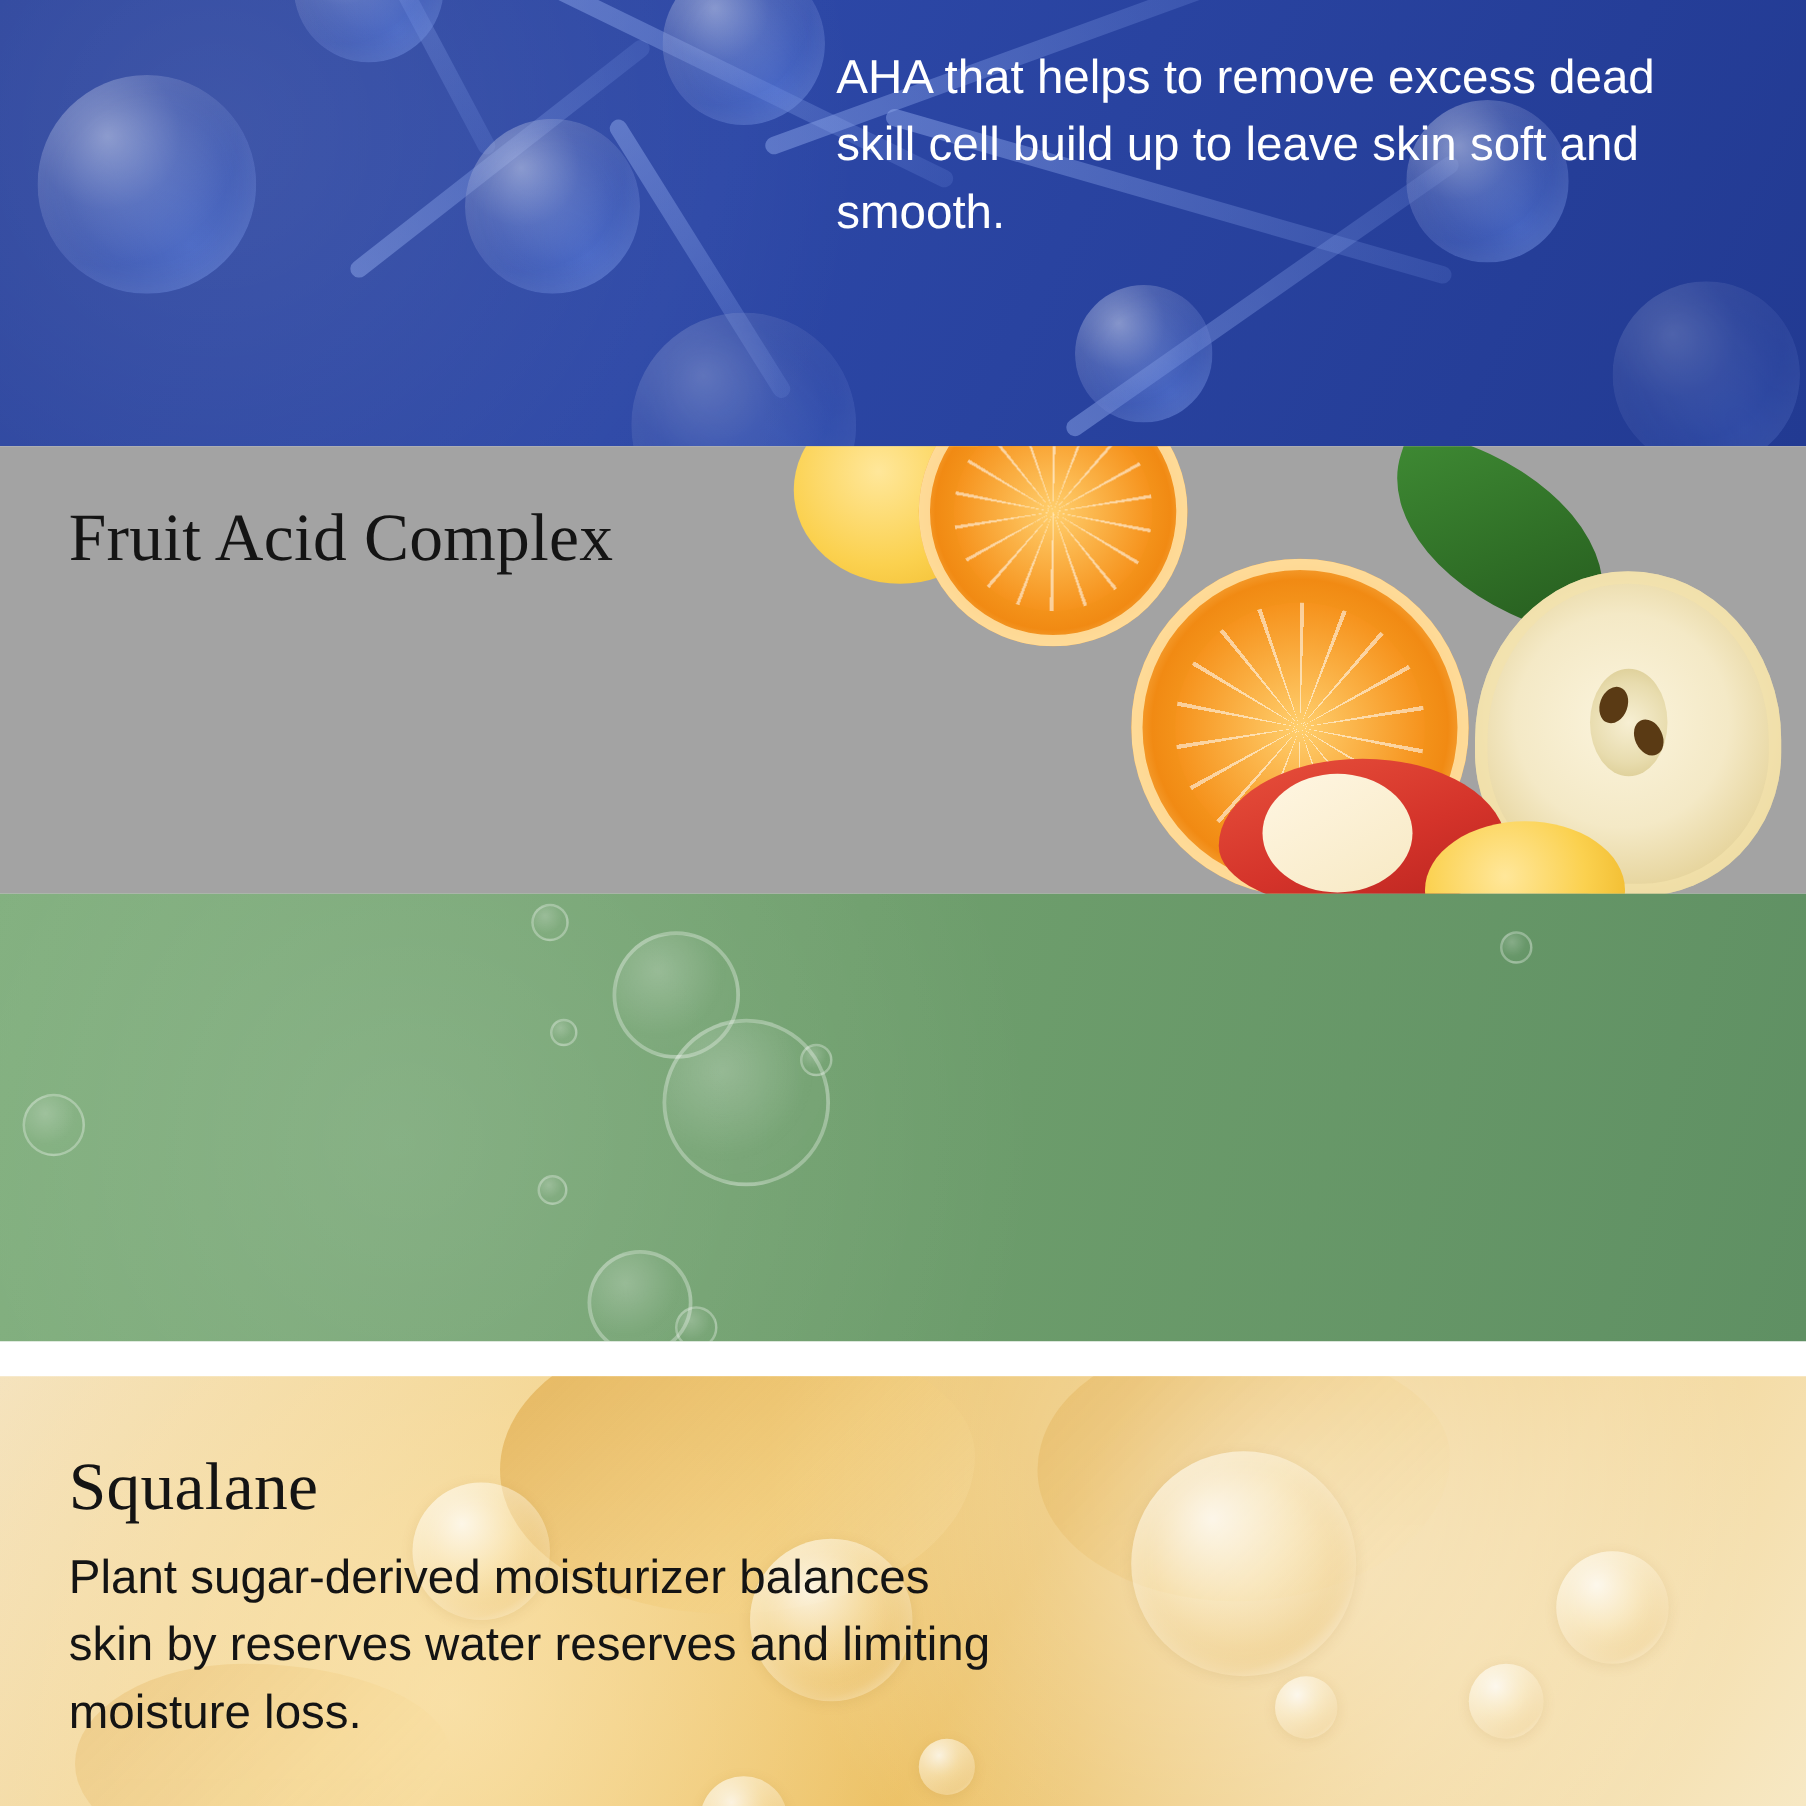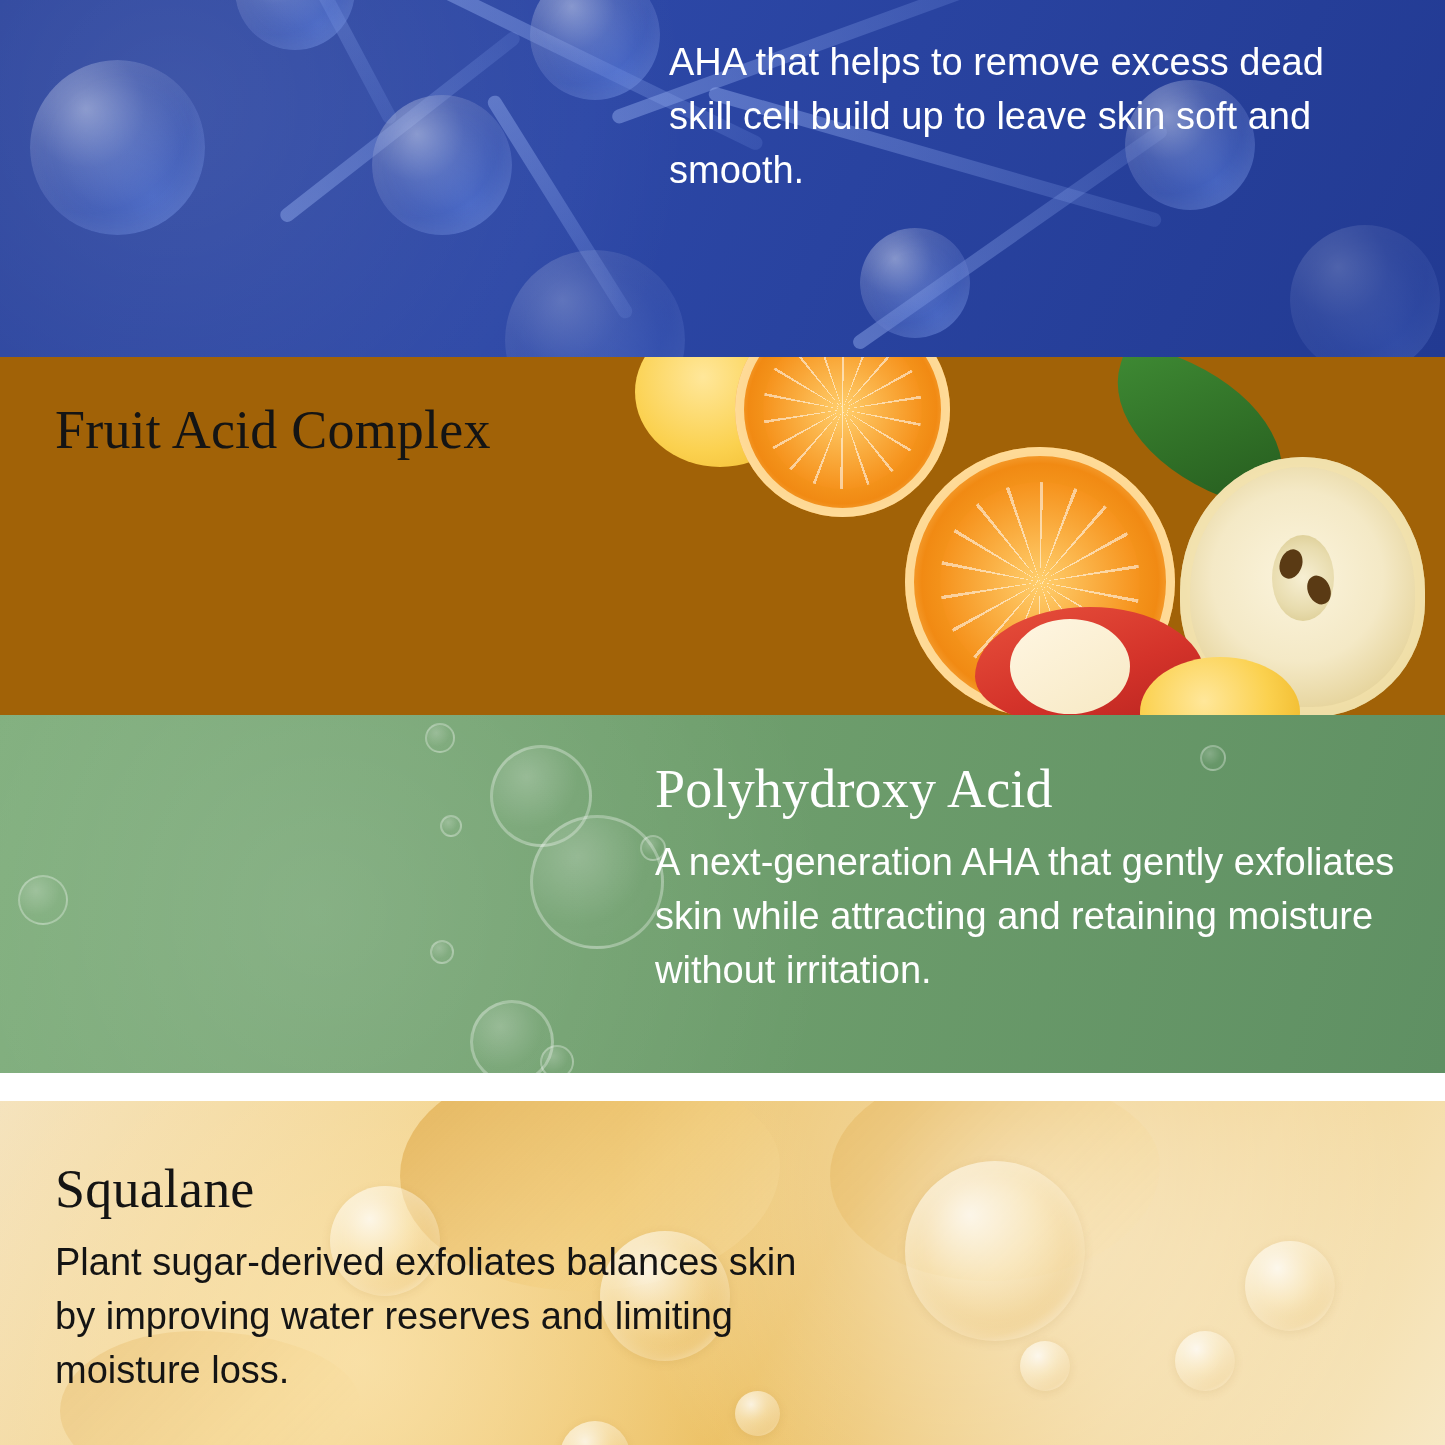--- a/index.html
+++ b/index.html
@@ -50,21 +50,21 @@
   .bond {
     position: absolute;
     background: linear-gradient(90deg, rgba(150,175,240,0.45), rgba(120,150,230,0.18));
     border-radius: 10px;
     height: 14px;
   }
 
   
   .panel-fruit {
     height: 358px;
-    background: #a16207;
+    background: #a3a3a3;
     text-decoration: underline;
   }
   .fruit-art {
     position: absolute;
     right: 0;
     top: 0;
     width: 820px;
     height: 358px;
     overflow: hidden;
     pointer-events: none;
@@ -260,40 +260,36 @@
       <div class="bubble small" style="left:425px; top:8px; width:26px; height:26px;"></div>
       <div class="bubble small" style="left:440px; top:100px; width:18px; height:18px;"></div>
       <div class="bubble small" style="left:640px; top:120px; width:22px; height:22px;"></div>
       <div class="bubble small" style="left:1200px; top:30px; width:22px; height:22px;"></div>
       <div class="bubble small" style="left:18px; top:160px; width:46px; height:46px;"></div>
       <div class="bubble small" style="left:430px; top:225px; width:20px; height:20px;"></div>
       <div class="bubble" style="left:470px; top:285px; width:78px; height:78px;"></div>
       <div class="bubble small" style="left:540px; top:330px; width:30px; height:30px;"></div>
     </div>
 
-    <div class="text-block t-pha light">
-      <h2 class="heading">Polyhydroxy Acid</h2>
-      <p class="body-copy">A next-generation AHA that gently exfoliates skin while attracting and retaining moisture without irritation.</p>
-    </div>
   </section>
 
   <section class="panel panel-squalane">
     <div class="mol-layer">
       <div class="oil-blob" style="left:400px; top:-40px; width:380px; height:230px;"></div>
       <div class="oil-blob" style="left:830px; top:-30px; width:330px; height:210px; opacity:.5;"></div>
       <div class="oil-drop" style="left:330px; top:85px; width:110px; height:110px;"></div>
       <div class="oil-drop" style="left:600px; top:130px; width:130px; height:130px;"></div>
       <div class="oil-drop" style="left:905px; top:60px; width:180px; height:180px;"></div>
       <div class="oil-drop" style="left:1245px; top:140px; width:90px; height:90px;"></div>
       <div class="oil-drop" style="left:1175px; top:230px; width:60px; height:60px;"></div>
       <div class="oil-drop" style="left:1020px; top:240px; width:50px; height:50px;"></div>
       <div class="oil-drop" style="left:560px; top:320px; width:70px; height:70px;"></div>
       <div class="oil-drop" style="left:735px; top:290px; width:45px; height:45px;"></div>
       <div class="oil-blob" style="left:60px; top:230px; width:300px; height:160px; opacity:.45;"></div>
     </div>
 
     <div class="text-block t-squalane dark">
       <h2 class="heading">Squalane</h2>
-      <p class="body-copy">Plant sugar-derived exfoliates balances skin by improving water reserves and limiting moisture loss.</p>
+      <p class="body-copy">Plant sugar-derived moisturizer balances skin by reserves water reserves and limiting moisture loss.</p>
     </div>
   </section>
 
 </div>
 
 </body></html>

